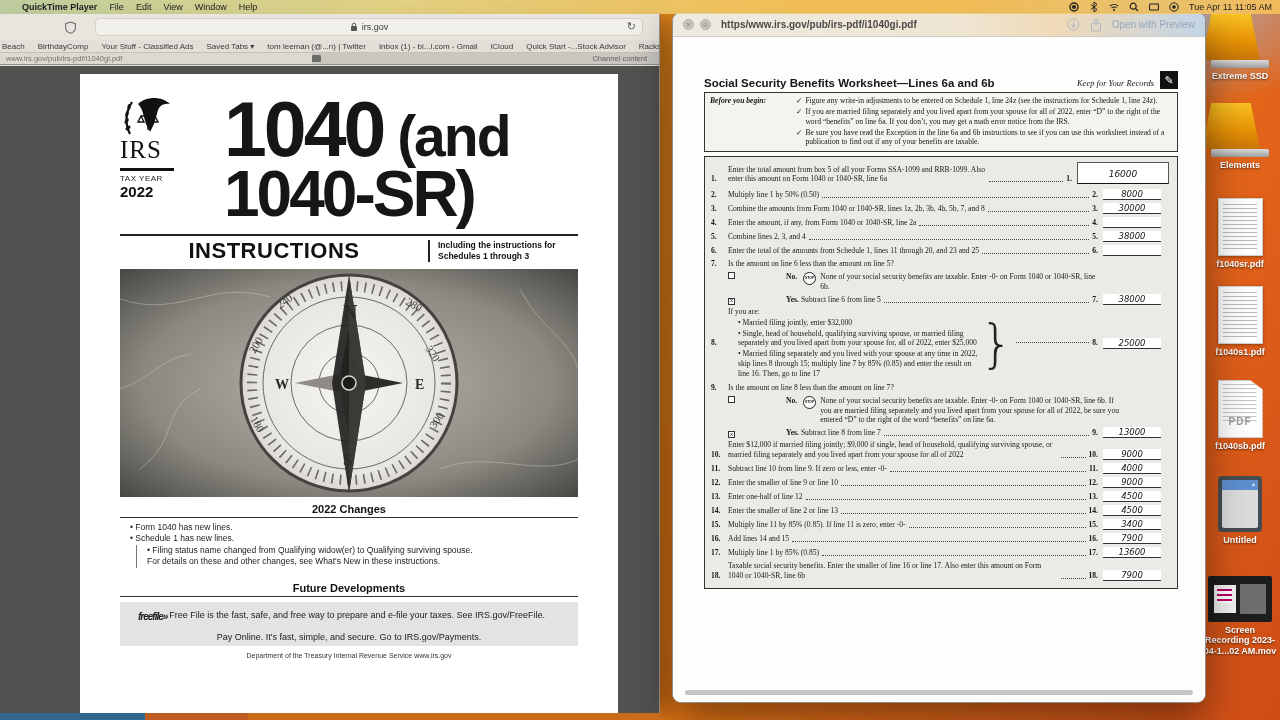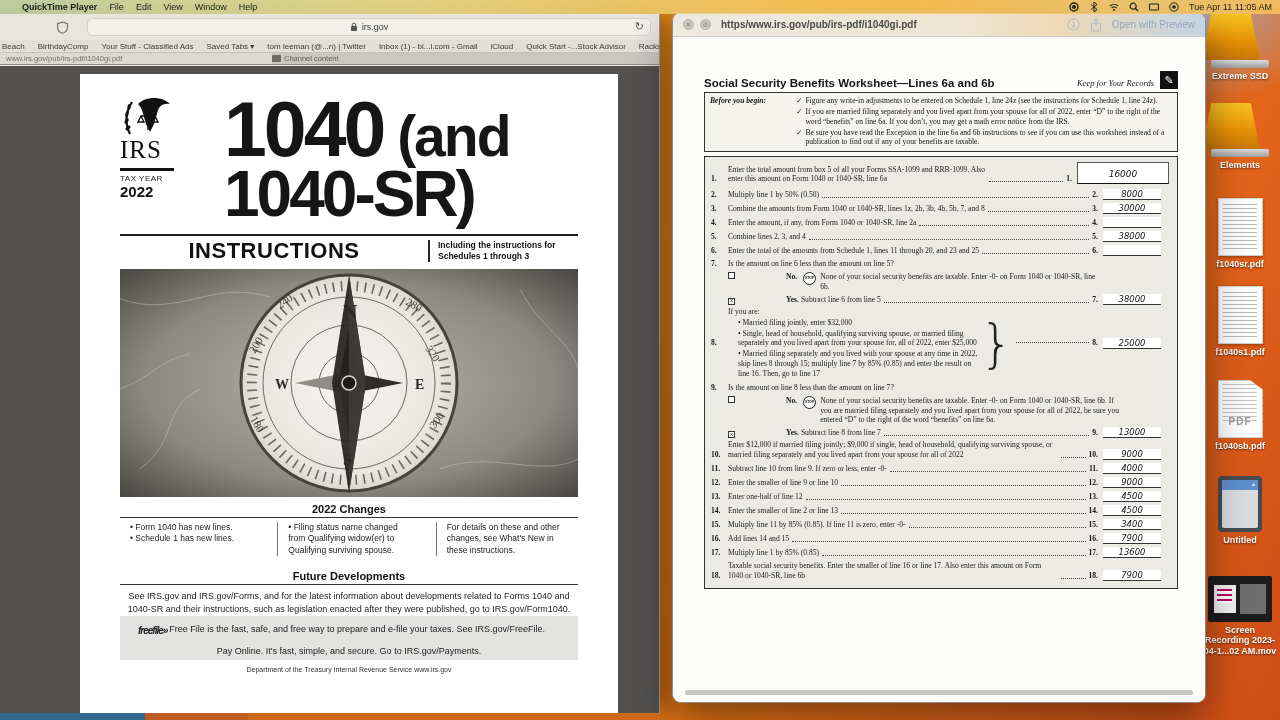--- a/index.html
+++ b/index.html
@@ -17,30 +17,30 @@
   .menubar .left{display:flex;gap:12px;align-items:center;padding-left:10px;}
   .menubar .right{margin-left:auto;display:flex;gap:10px;align-items:center;padding-right:8px;}
   .mb-item{white-space:nowrap;}
   .mb-app{font-weight:bold;}
   .apple{font-size:10px;line-height:1;}
   .sicon{width:10px;height:10px;display:inline-block;}
   .clock{white-space:nowrap;}
   
   .browser{position:absolute;left:0;top:14px;width:660px;height:699px;background:#e8e5de;
     border-right:1px solid #9a978f;box-shadow:8px 0 22px rgba(0,0,0,.35);overflow:hidden;}
-  .btoolbar{height:26px;display:flex;align-items:center;padding:0 8px;gap:18px;background:#e8e5de;}
+  .btoolbar{height:26px;display:flex;align-items:center;padding:0 16px;gap:18px;background:#e8e5de;}
   .shield{width:13px;height:13px;margin-left:48px;}
   .urlbox{flex:1;height:18px;background:#f2f0ea;border:1px solid #d4d1c9;border-radius:5px;
     display:flex;align-items:center;justify-content:center;gap:4px;font-size:9px;color:#3c3c3c;position:relative;}
   .reload{position:absolute;right:6px;top:1px;font-size:11px;color:#555;}
   .bookmarks{height:13px;display:flex;gap:13px;align-items:center;padding:0 4px 0 2px;font-size:8px;
     color:#3a3a38;background:#e2dfd8;overflow:hidden;white-space:nowrap;border-bottom:1px solid #c4c1ba;}
   .statusstrip{height:12px;display:flex;background:#c9c7c0;border-bottom:1px solid #8e8c86;font-size:7.5px;color:#71716e;}
-  .statusstrip .tabL{width:272px;background:#dcd9d1;padding:1px 6px;overflow:hidden;white-space:nowrap;}
-  .statusstrip .tabR{flex:1;display:flex;justify-content:flex-start;align-items:center;gap:3px;padding-right:4px;color:#5f5f5c;}
+  .statusstrip .tabL{width:312px;background:#dcd9d1;padding:1px 6px;overflow:hidden;white-space:nowrap;}
+  .statusstrip .tabR{flex:1;display:flex;justify-content:space-between;align-items:center;gap:3px;padding-right:12px;color:#5f5f5c;}
   .castico{width:9px;height:7px;background:#6b6b68;border-radius:1px;display:inline-block;}
   .bcontent{position:absolute;left:0;top:52px;right:0;bottom:0;background:#525150;}
   
   .page{position:absolute;left:80px;top:8px;width:538px;height:640px;background:#fff;color:#111;
     padding:20px 40px 0 40px;overflow:hidden;}
   .logo-row{display:flex;gap:18px;}
   .irsblock{width:86px;flex:none;text-align:left;}
   .irs-name{font-family:"Liberation Serif",serif;font-size:25px;letter-spacing:1px;color:#111;margin-top:-2px;}
   .irs-rule{border-top:3px solid #111;margin:4px 0 3px 0;width:54px;}
   .taxyear{font-size:8px;letter-spacing:.5px;color:#222;}
@@ -49,21 +49,21 @@
   .bigtitle .l1{font-size:77px;}
   .bigtitle .l1 small{font-size:57px;letter-spacing:-2px;}
   .bigtitle .l2{font-size:64px;}
   .cov-hr{border-top:2px solid #222;margin:10px 0 0 0;}
   .instr-row{display:flex;align-items:center;margin-top:2px;}
   .instr-big{font-size:22px;font-weight:bold;letter-spacing:.5px;flex:1;text-align:center;}
   .instr-side{border-left:2px solid #222;padding-left:8px;font-size:8.5px;font-weight:bold;width:150px;line-height:1.3;}
   .compass{margin-top:5px;width:458px;height:228px;overflow:hidden;background:#777;}
   .chg-title{text-align:center;font-weight:bold;font-size:11px;margin-top:6px;}
   .chg-rule{border-top:1px solid #333;margin-top:2px;}
-  .chg-cols{display:flex;margin-top:4px;font-size:8.5px;color:#222;line-height:1.35;}
+  .chg-cols{display:flex;margin-top:4px;font-size:8.5px;color:#222;line-height:1.35;flex-direction:column;}
   .chg-cols > div{flex:1;padding:0 10px;white-space:pre-line;}
   .chg-cols > div + div{border-left:1px solid #777;margin-left:16px;}
   .fut-title{text-align:center;font-weight:bold;font-size:11px;margin-top:14px;}
   .fut-rule{border-top:1px solid #333;margin:2px 0 5px 0;}
   .fut-text{font-size:9px;line-height:1.45;text-align:center;color:#222;padding:0 4px;}
   .graybar{background:#e3e3e1;padding:4px 18px;display:flex;align-items:center;gap:2px;font-size:9px;color:#222;}
   .freefile-logo{font-style:italic;font-weight:bold;font-size:16px;letter-spacing:-1px;white-space:nowrap;}
   .freefile-logo span{font-size:10px;}
   .paybar{justify-content:center;}
   .dept{font-size:7px;color:#333;text-align:center;margin-top:6px;}
@@ -292,21 +292,20 @@
       <div class="chg-title">2022 Changes</div>
       <div class="chg-rule"></div>
       <div class="chg-cols">
         <div>• Form 1040 has new lines.
 • Schedule 1 has new lines.</div>
         <div>• Filing status name changed from Qualifying widow(er) to Qualifying surviving spouse.</div>
         <div>For details on these and other changes, see What's New in these instructions.</div>
       </div>
       <div class="fut-title">Future Developments</div>
       <div class="fut-rule"></div>
-      <div class="fut-text">See IRS.gov and IRS.gov/Forms, and for the latest information about developments related to Forms 1040 and 1040-SR and their instructions, such as legislation enacted after they were published, go to IRS.gov/Form1040.</div>
       <div class="graybar">
         <span class="freefile-logo"><span>freefile</span><span>»</span></span>
         <span>Free File is the fast, safe, and free way to prepare and e-file your taxes. See IRS.gov/FreeFile.</span>
       </div>
       <div class="graybar paybar">
         <span>Pay Online. It's fast, simple, and secure. Go to IRS.gov/Payments.</span>
       </div>
       <div class="dept">Department of the Treasury   Internal Revenue Service   www.irs.gov</div>
     </div>
   </div>

